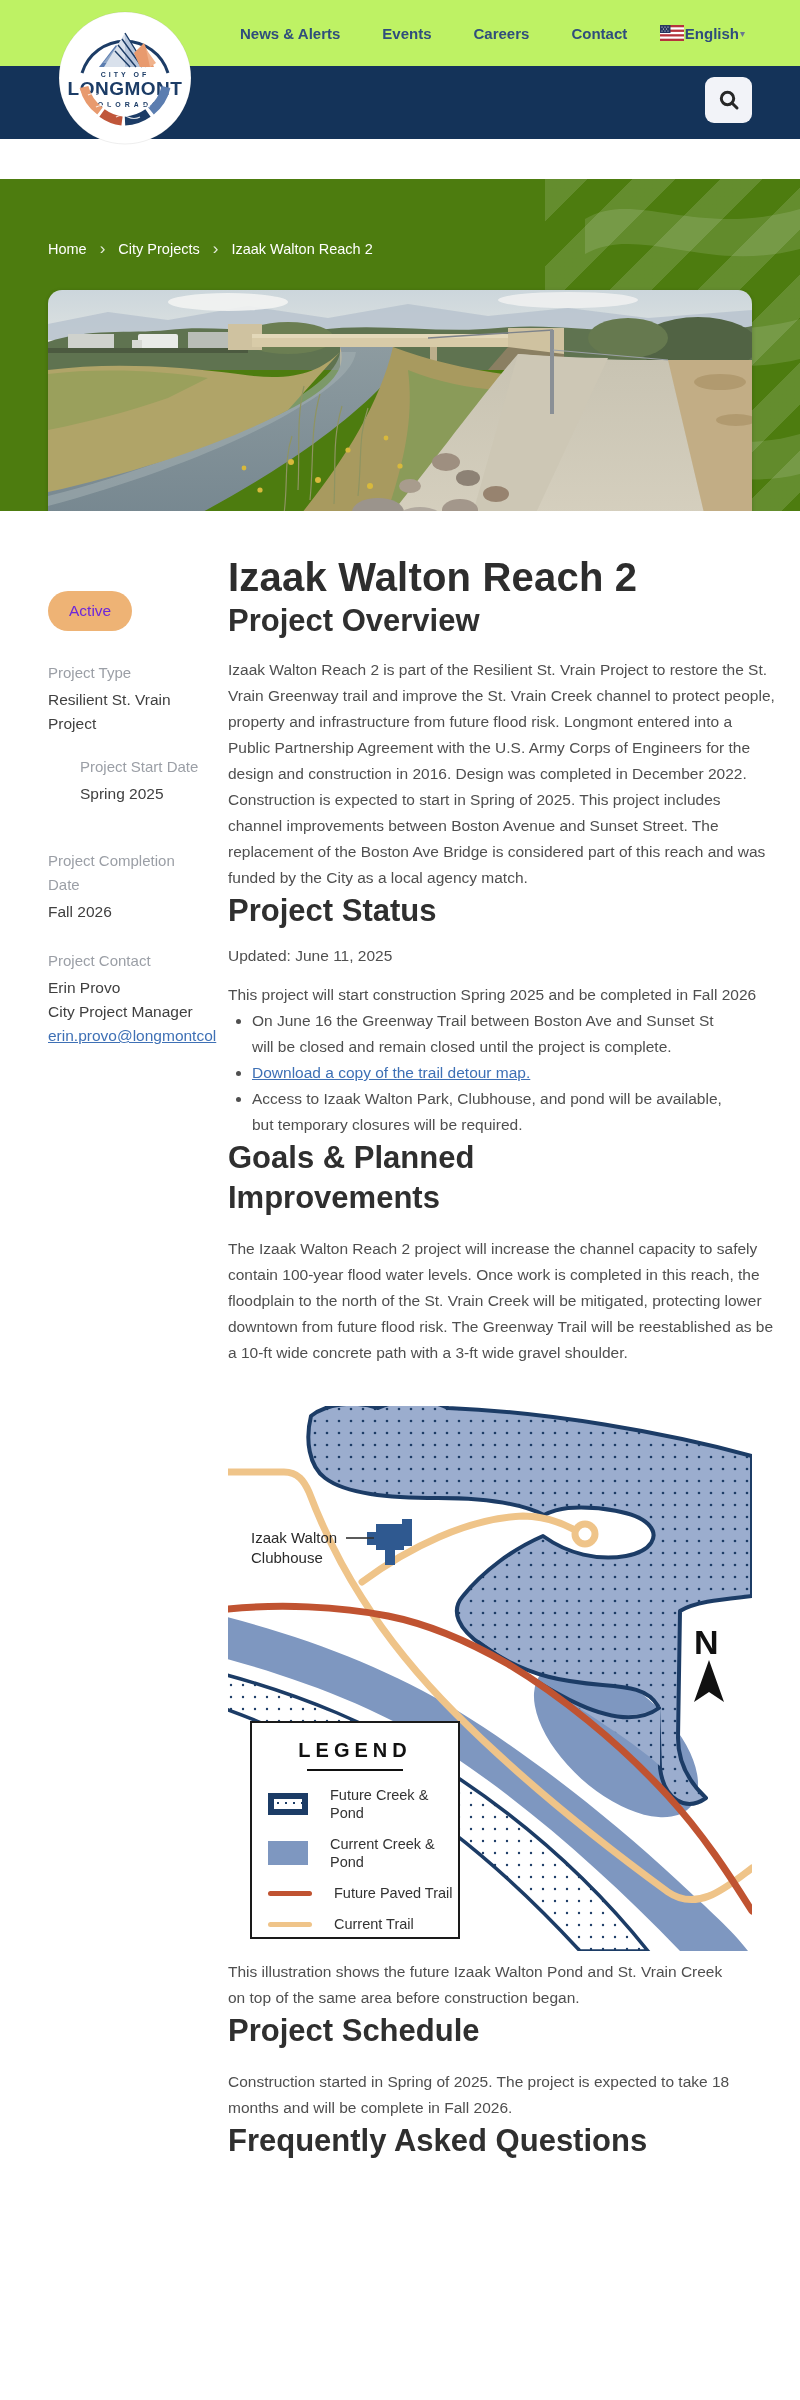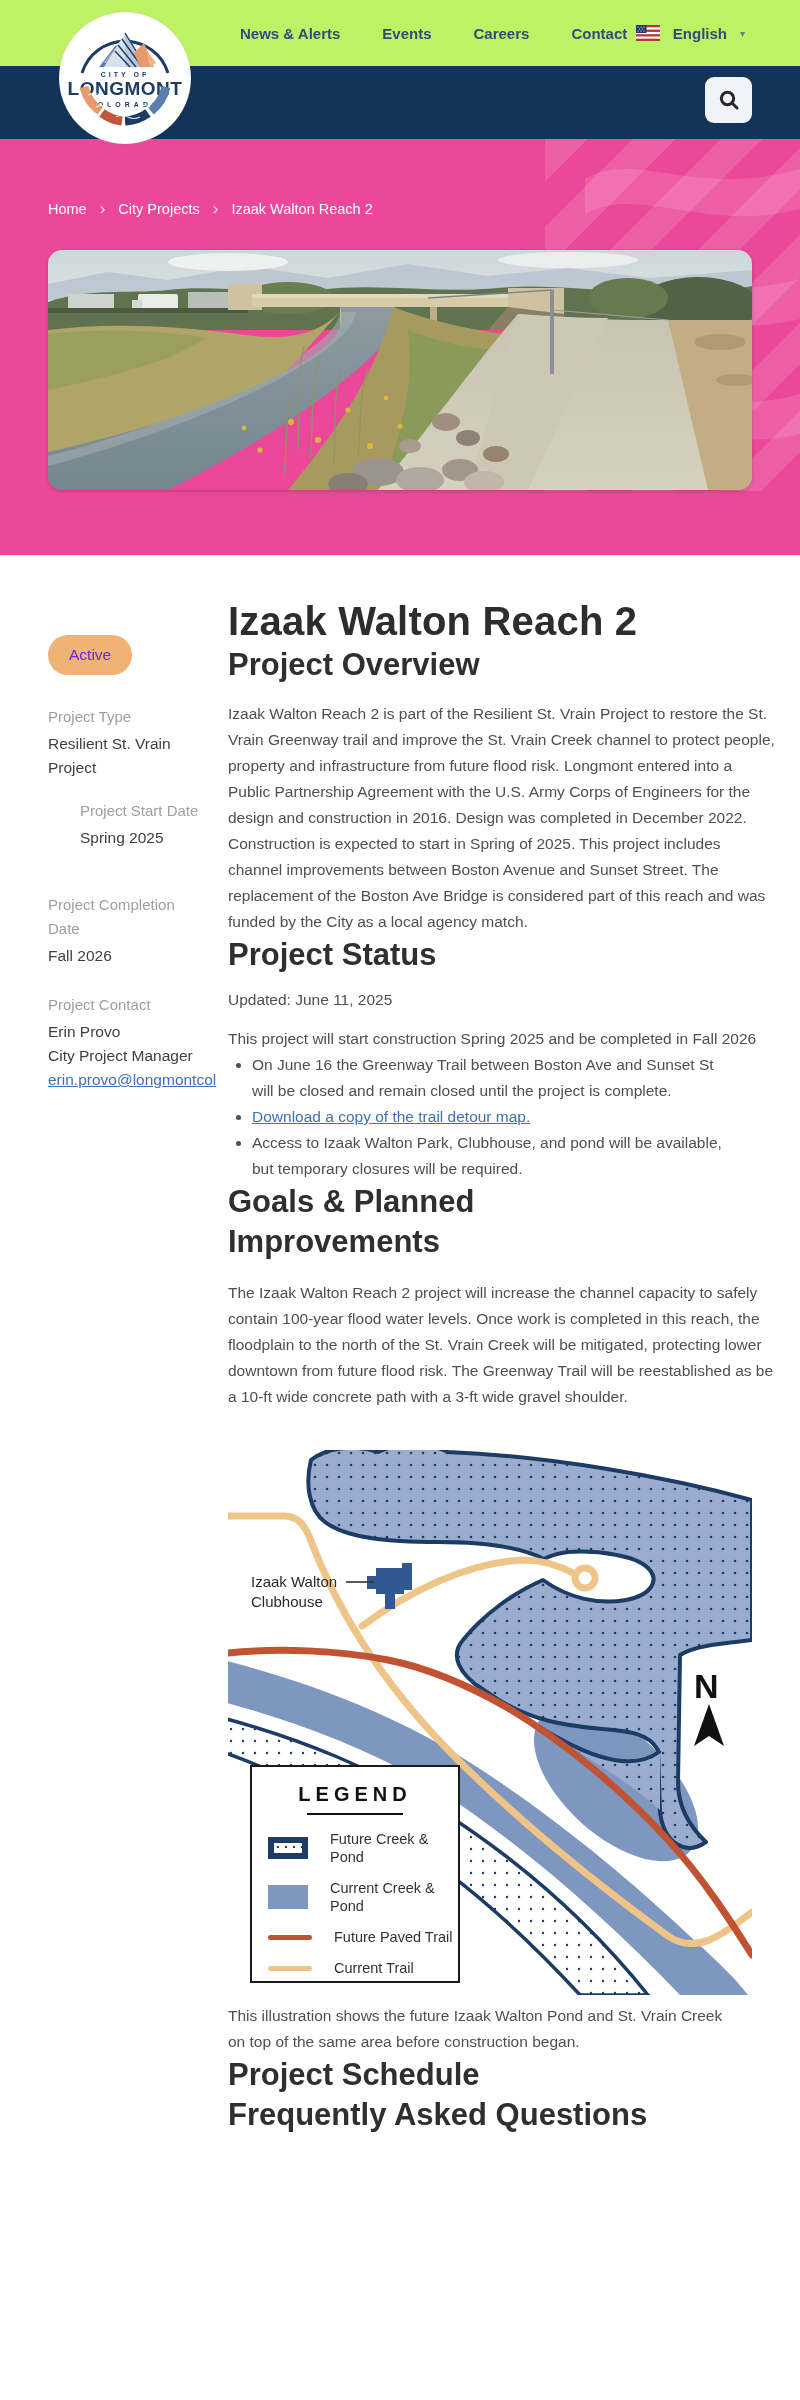--- a/index.html
+++ b/index.html
@@ -5,32 +5,32 @@
   html,body{margin:0;padding:0;}
   body{
     width:800px;height:2400px;overflow:hidden;position:relative;
     background:#ffffff;font-family:"Liberation Sans",sans-serif;
     -webkit-font-smoothing:antialiased;
   }
   
   .topbar{position:relative;height:66px;background:#bef264;z-index:20;}
   .topbar-links{position:absolute;left:240px;top:0;height:66px;display:flex;align-items:center;gap:42px;}
   .topbar-link{font-size:15px;font-weight:600;color:#2f4d7c;cursor:pointer;}
-  .lang{position:absolute;right:55px;top:0;height:66px;display:flex;align-items:center;gap:13px;cursor:pointer;}
+  .lang{position:absolute;right:55px;top:0;height:66px;display:flex;align-items:center;gap:1px;cursor:pointer;}
   .lang-label{font-size:15px;font-weight:600;color:#2f4d7c;}
   .lang-caret{font-size:10px;color:#6b7890;}
   
   .navbar{position:relative;height:73px;background:#143359;z-index:19;}
   .navbar-links{position:absolute;left:297px;top:0;height:73px;display:flex;align-items:center;gap:44px;}
   .navbar-link{font-size:15px;font-weight:600;color:#eef1f7;cursor:pointer;}
   .search-btn{position:absolute;right:48px;top:11px;width:47px;height:46px;background:#f2f3f8;border-radius:9px;display:flex;align-items:center;justify-content:center;cursor:pointer;}
   
   .logo-wrap{position:absolute;left:58px;top:11px;width:134px;height:134px;z-index:30;}
   
-  .band{position:relative;height:416px;background:#ec4899;overflow:hidden;}
+  .band{position:relative;height:332px;background:#4d7c0f;overflow:hidden;margin-top:40px;}
   .band-pattern{position:absolute;right:0;top:0;width:255px;height:352px;
     background:repeating-linear-gradient(135deg,rgba(255,255,255,0.13) 0 30px,rgba(255,255,255,0) 30px 62px);}
   .band-waves{position:absolute;right:0;top:0;}
   .breadcrumb{position:absolute;left:48px;top:62px;display:flex;align-items:center;gap:13px;font-size:14.5px;color:#ffffff;z-index:5;}
   .crumb{cursor:pointer;}
   .crumb-sep{font-size:17px;line-height:14px;color:rgba(255,255,255,0.85);}
   .hero{position:absolute;left:48px;top:111px;width:704px;height:240px;border-radius:14px;overflow:hidden;z-index:5;box-shadow:0 1px 4px rgba(0,0,0,0.18);}
   
   .content{position:relative;width:800px;}
   .badge{position:absolute;left:48px;top:80px;height:40px;padding:0 21px;background:#eeb375;border-radius:21px;display:flex;align-items:center;font-size:15.5px;color:#6d28d9;font-weight:500;}
@@ -402,16 +402,17 @@
             <span class="legend-label">Current Trail</span>
           </div>
         </div>
       </div>
     </div>
 
     <div class="caption">This illustration shows the future Izaak Walton Pond and St. Vrain Creek
 on top of the same area before construction began.</div>
 
     <h2 class="sec h2-schedule">Project Schedule</h2>
+    <p class="body" style="margin-top:18px;">Construction started in Spring of 2025. The project is expected to take 18 months and will be complete in Fall 2026.</p>
 
     <h2 class="sec h2-faq">Frequently Asked Questions</h2>
   </div>
 </div>
 
 </body></html>

